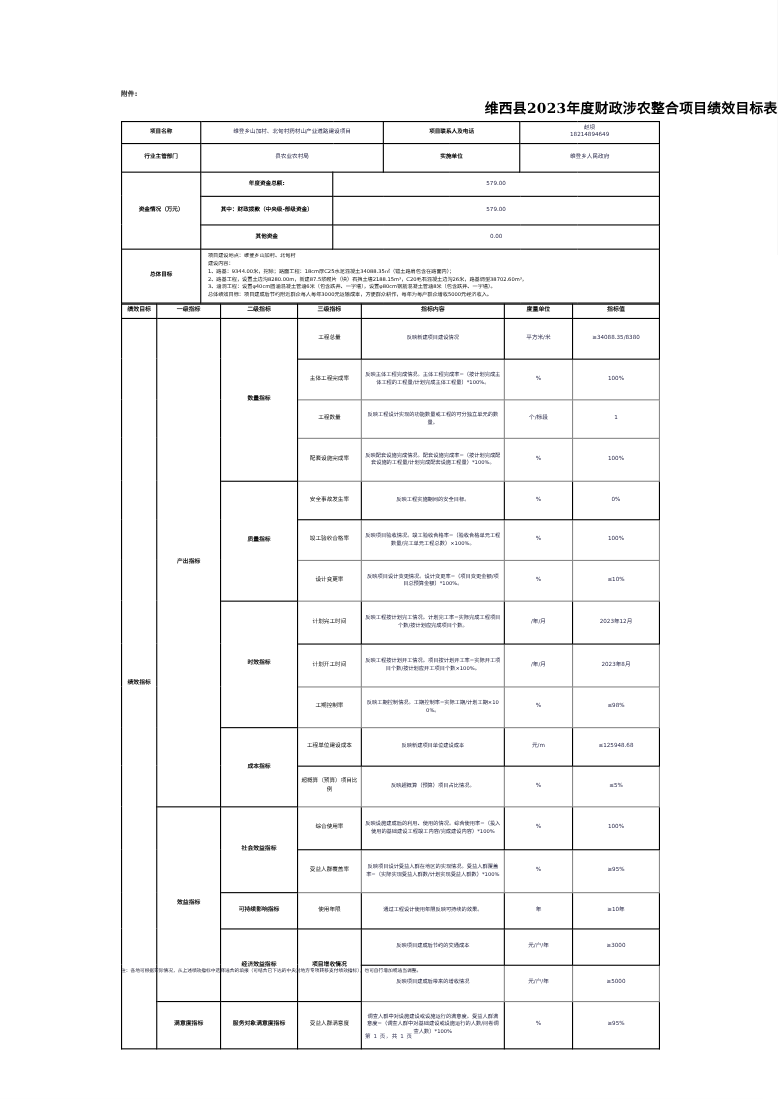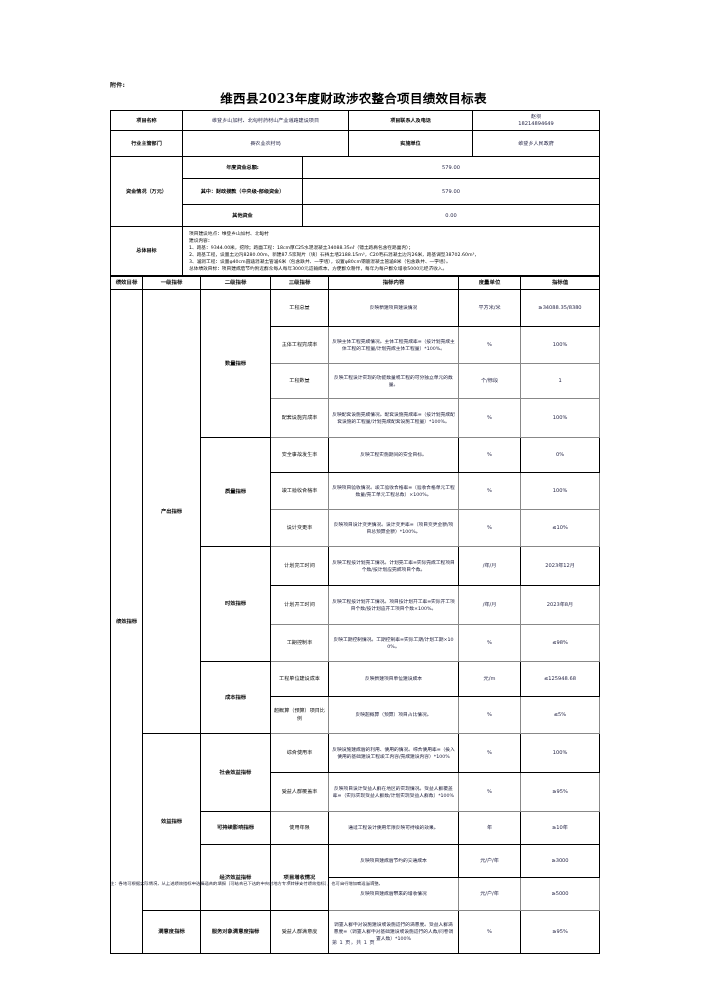--- a/index.html
+++ b/index.html
@@ -27,21 +27,21 @@
     font-size: 6px;
     color: #1a1a1a;
     font-weight: bold;
     letter-spacing: 0.2px;
   }
   .doc-title {
     position: absolute;
     left: 0;
     right: 0;
     top: 88px;
-    text-align: center;
+    text-align: right;
     font-size: 12.5px;
     font-weight: bold;
     color: #000;
     font-family: "DejaVu Serif", "Liberation Serif", serif;
     letter-spacing: 0.3px;
   }
   .table-wrap {
     position: absolute;
     left: 110px;
     top: 110px;

